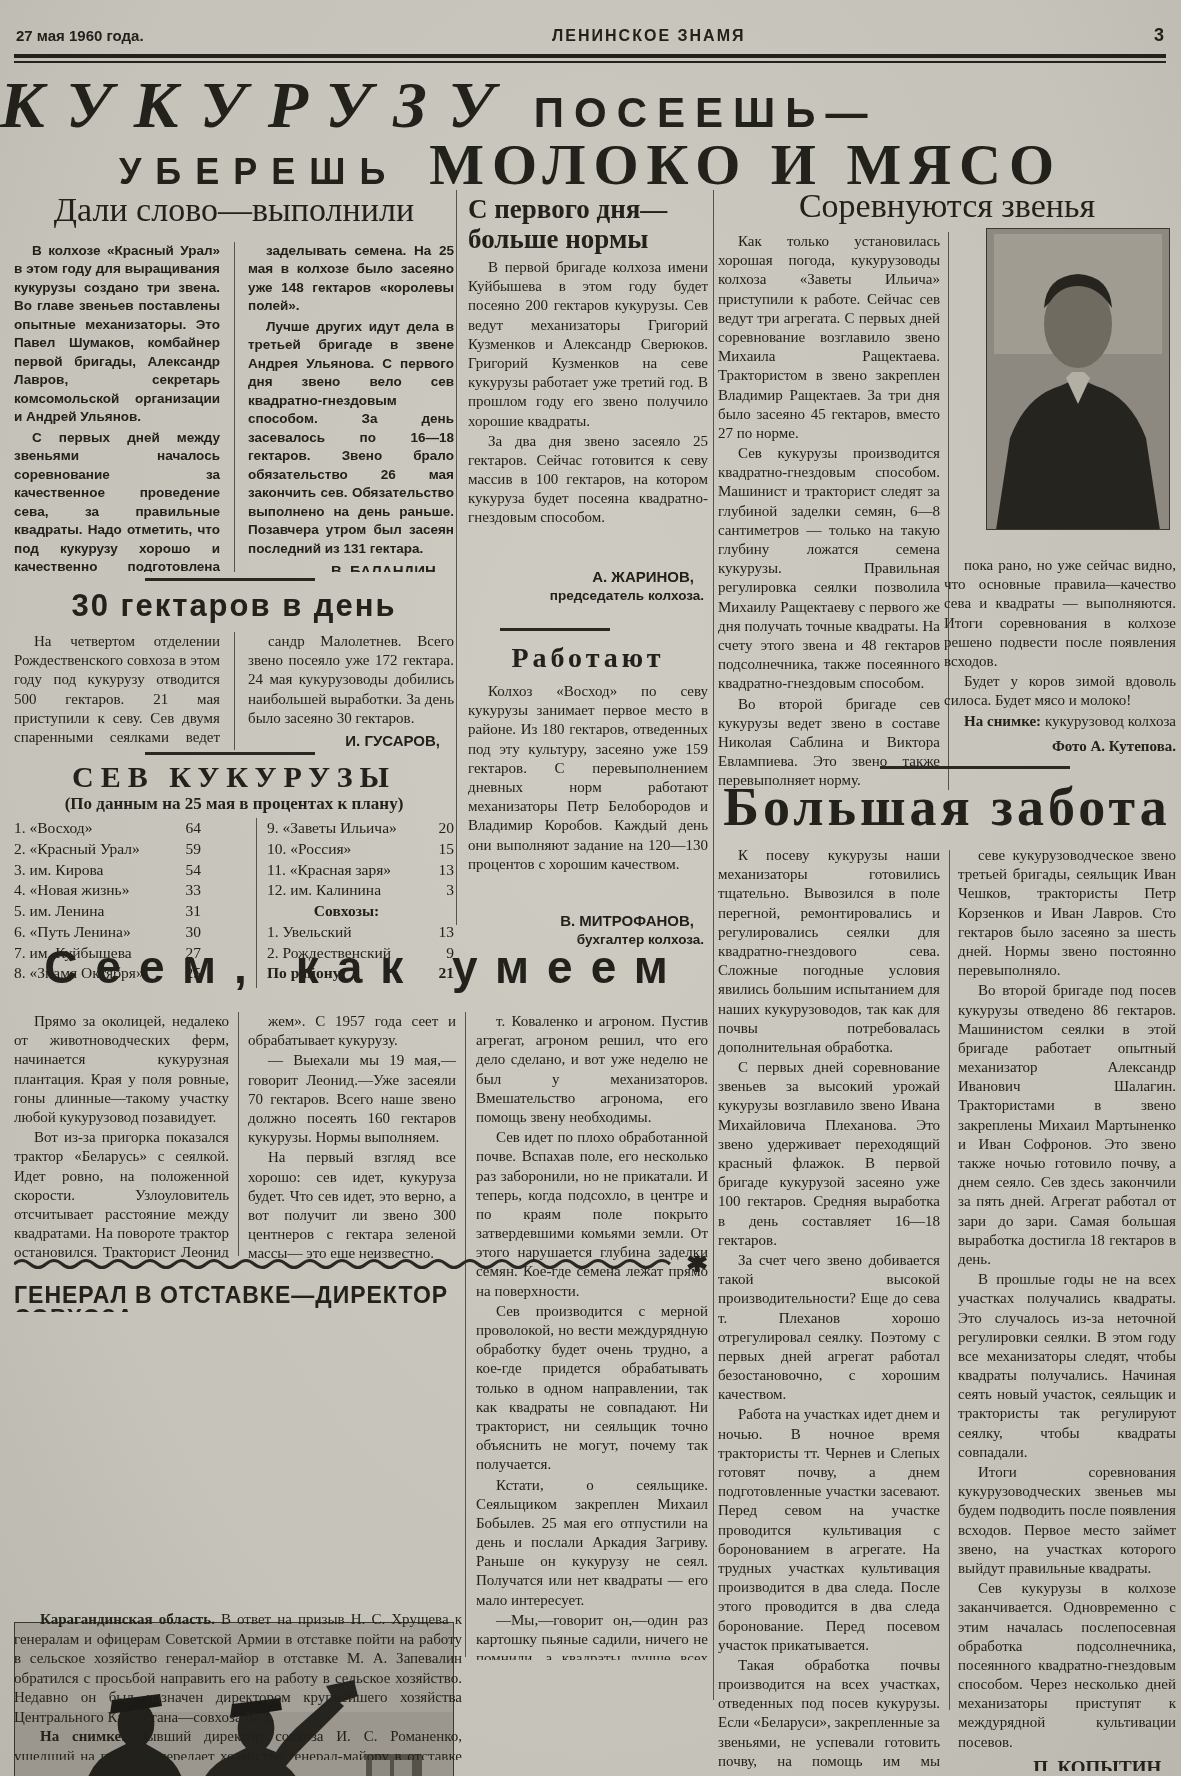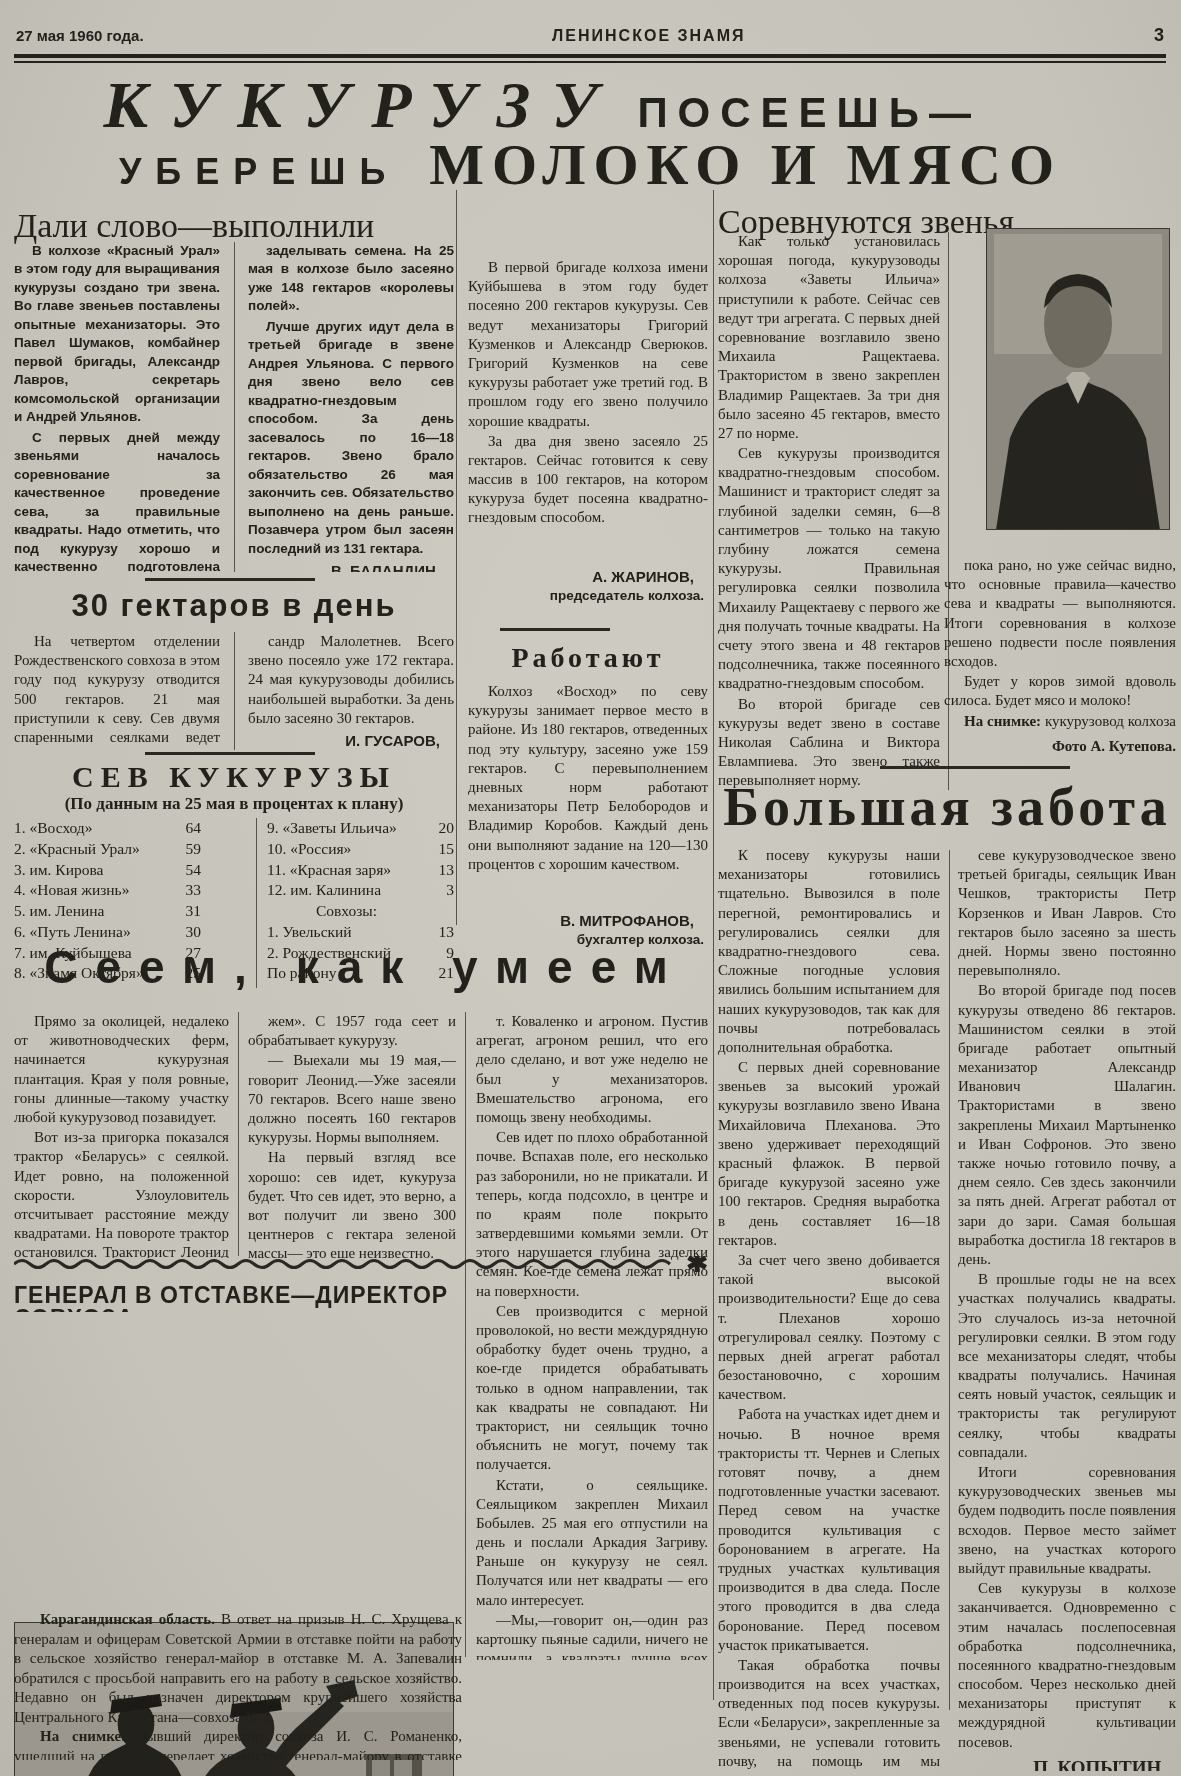--- a/index.html
+++ b/index.html
@@ -16,21 +16,21 @@
   .mh-title{font:bold 16px/1 "Liberation Sans","DejaVu Sans",sans-serif;letter-spacing:2px;}
   .mh-page{font:bold 18px/1 "Liberation Sans","DejaVu Sans",sans-serif;}
   .mh-rule{border-top:4px solid #23211b;border-bottom:2px solid #23211b;height:3px;}
   
   .bn{white-space:nowrap;}
   .bn1-big{font:bold italic 66px/1 "Liberation Serif",serif;letter-spacing:22px;}
   .bn1-small{font:600 42px/1 "Liberation Sans","DejaVu Sans",sans-serif;letter-spacing:10px;margin-left:18px;}
   .bn2-small{font:600 36px/1 "Liberation Sans","DejaVu Sans",sans-serif;letter-spacing:14px;margin-right:30px;}
   .bn2-big{font:bold 58px/1 "Liberation Serif",serif;letter-spacing:8px;}
   
-  .h-light{font:400 34px/1.05 "Liberation Serif",serif;margin-top:16px;}
+  .h-light{font:400 34px/1.05 "Liberation Serif",serif;text-align:center;}
   .h-bold-serif2{font:bold 27px/1.12 "Liberation Serif",serif;}
   .h-rabot{font:bold 28px/1 "Liberation Serif",serif;letter-spacing:4px;text-align:center;}
   .h-sans30{font:bold 31px/1 "Liberation Sans","DejaVu Sans",sans-serif;text-align:center;letter-spacing:2px;}
   .h-table{font:bold 30px/1 "Liberation Serif",serif;letter-spacing:7px;text-align:center;}
   .h-table-sub{font:bold 17px/1.2 "Liberation Serif",serif;text-align:center;}
   .h-seem{font:bold 46px/1 "Liberation Sans","DejaVu Sans",sans-serif;letter-spacing:18px;text-align:center;white-space:nowrap;}
   .h-bolsh{font:bold 54px/1 "Liberation Serif",serif;letter-spacing:4px;text-align:center;white-space:nowrap;}
   .h-general{font:bold 23px/1 "Liberation Sans","DejaVu Sans",sans-serif;letter-spacing:1px;}
   
   .cols2{display:flex;}
@@ -42,41 +42,41 @@
   .sig-role{font:bold 13.5px/1.3 "Liberation Sans","DejaVu Sans",sans-serif;text-align:right;padding-right:4px;}
   .sig-serif{font:bold 19px/1.25 "Liberation Serif",serif;text-align:right;padding-right:10px;margin-top:4px;}
   .divider{height:3px;background:#2b2823;width:170px;margin:0 auto;}
   
   .sev-table{display:flex;font:15.5px/1.34 "Liberation Serif",serif;}
   .sev-half{flex:1;min-width:0;}
   .sev-half + .sev-half{border-left:1px solid #57534a;padding-left:10px;margin-left:8px;}
   .t-row{display:flex;}
   .t-label{flex:1;white-space:nowrap;overflow:hidden;}
   .t-val{width:28px;text-align:right;}
-  .t-bold{font-weight:normal;align-items:flex-end;}
+  .t-bold{font-weight:bold;align-items:flex-end;}
   .t-center .t-label{text-align:center;white-space:normal;}
   
   .caption p{margin:0;text-indent:26px;text-align:justify;font:15px/1.3 "Liberation Serif",serif;}
   .caption .lead{font-weight:bold;}
   .photo-frame{background:#98948b;position:relative;}
   .right-line{text-align:right;padding-right:18px;font:15px/1.4 "Liberation Serif",serif;}
 </style>
 </head>
 <body>
 
 <div class="sheet">
 
   <div class="abs masthead" style="left:16px;top:26px;width:1148px;height:24px;">
     <span class="mh-date">27 мая 1960 года.</span>
     <span class="mh-title">ЛЕНИНСКОЕ ЗНАМЯ</span>
     <span class="mh-page">3</span>
   </div>
   <div class="abs mh-rule" style="left:14px;top:54px;width:1152px;"></div>
 
-  <div class="abs bn" style="left:0;top:72px;width:981px;text-align:right;">
+  <div class="abs bn" style="left:0;top:72px;width:981px;text-align:left;">
     <span class="bn1-big">КУКУРУЗУ</span><span class="bn1-small">ПОСЕЕШЬ—</span>
   </div>
   <div class="abs bn" style="left:0;top:136px;width:1181px;text-align:center;">
     <span class="bn2-small">УБЕРЕШЬ</span><span class="bn2-big">МОЛОКО И МЯСО</span>
   </div>
 
   <div class="vrule" style="left:456px;top:190px;height:735px;"></div>
   <div class="vrule" style="left:713px;top:190px;height:1510px;"></div>
 
   <div class="abs h-light" style="left:14px;top:192px;width:440px;height:42px;">Дали слово—выполнили</div>
@@ -177,20 +177,24 @@
           <span class="t-label">2. Рождественский</span>
           <span class="t-val">9</span>
         </div>
         <div class="t-row t-bold">
           <span class="t-label">По району</span>
           <span class="t-val">21</span>
         </div>
       </div>
   </div>
 
+  <div class="abs h-bold-serif2" style="left:468px;top:194px;width:240px;height:60px;">
+    <div>С первого дня—</div>
+    <div>больше нормы</div>
+  </div>
   <div class="abs body-serif" style="left:468px;top:258px;width:240px;height:306px;">
       <p>В первой бригаде колхоза имени Куйбышева в этом году будет посеяно 200 гектаров кукурузы. Сев ведут механизаторы Григорий Кузменков и Александр Сверюков. Григорий Кузменков на севе кукурузы работает уже третий год. В прошлом году его звено получило хорошие квадраты.</p>
       <p>За два дня звено засеяло 25 гектаров. Сейчас готовится к севу массив в 100 гектаров, на котором кукуруза будет посеяна квадратно-гнездовым способом.</p>
     </div>
   <div class="abs" style="left:468px;top:564px;width:240px;height:50px;">
     <div class="sig-name">А. ЖАРИНОВ,</div>
     <div class="sig-role">председатель колхоза.</div>
   </div>
   <div class="abs divider" style="left:500px;top:628px;width:110px;"></div>
 

